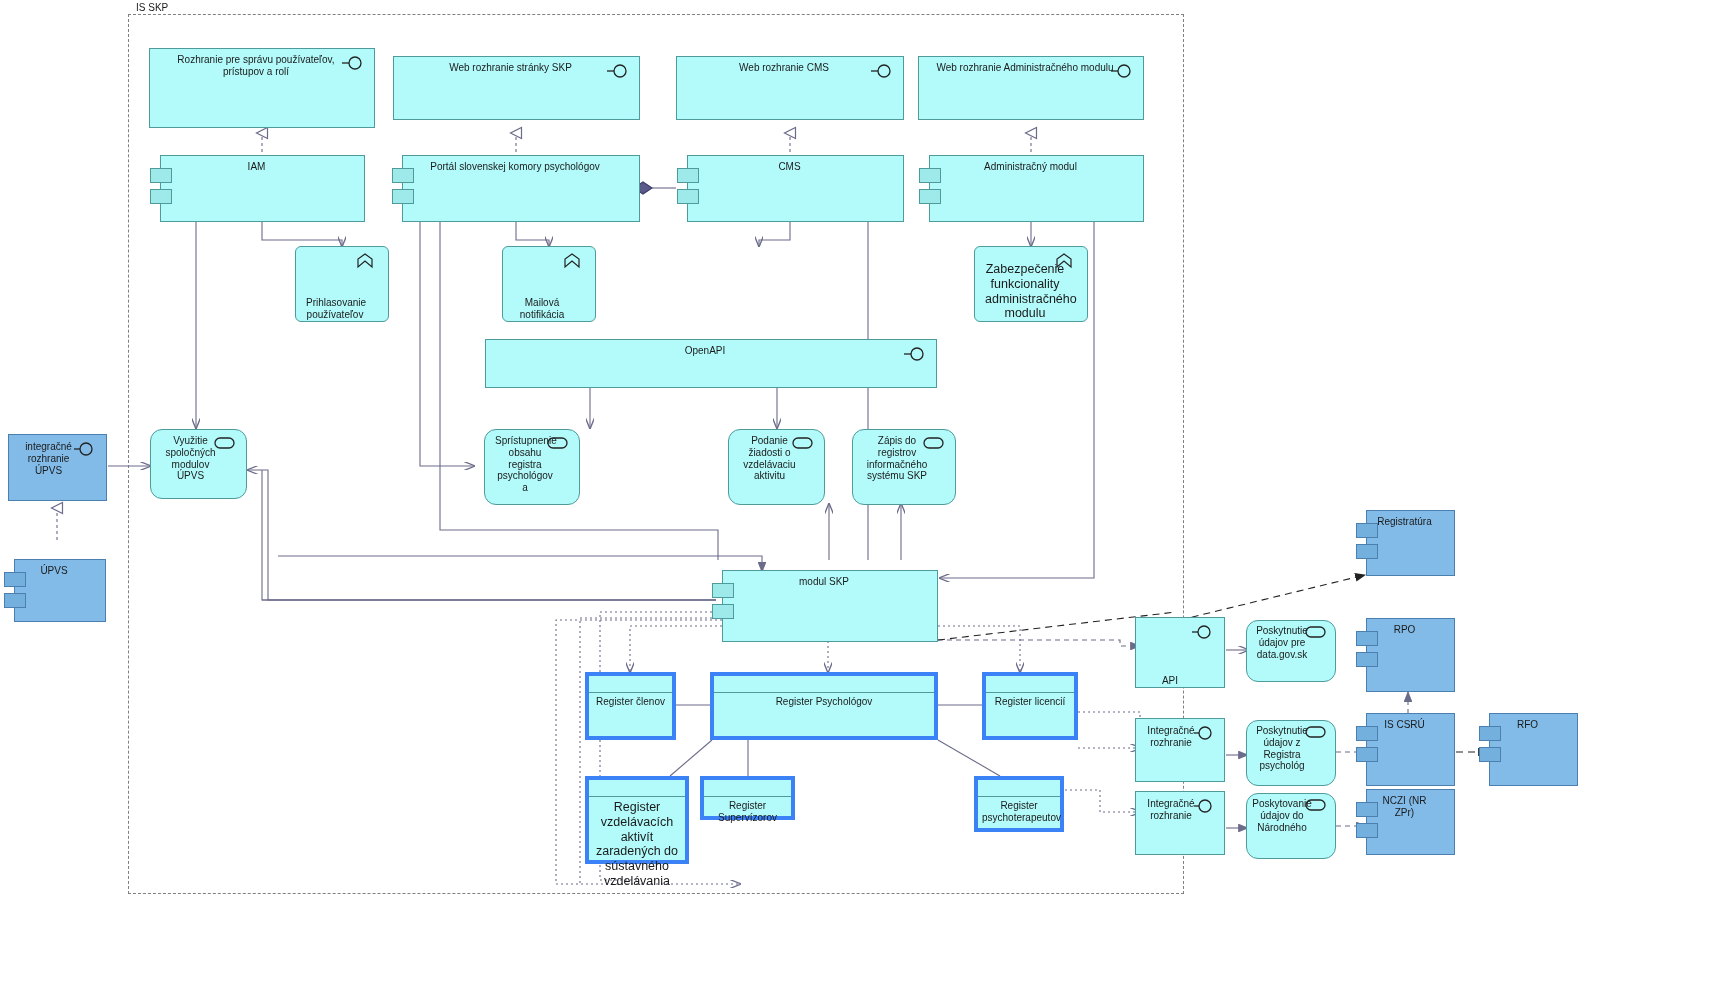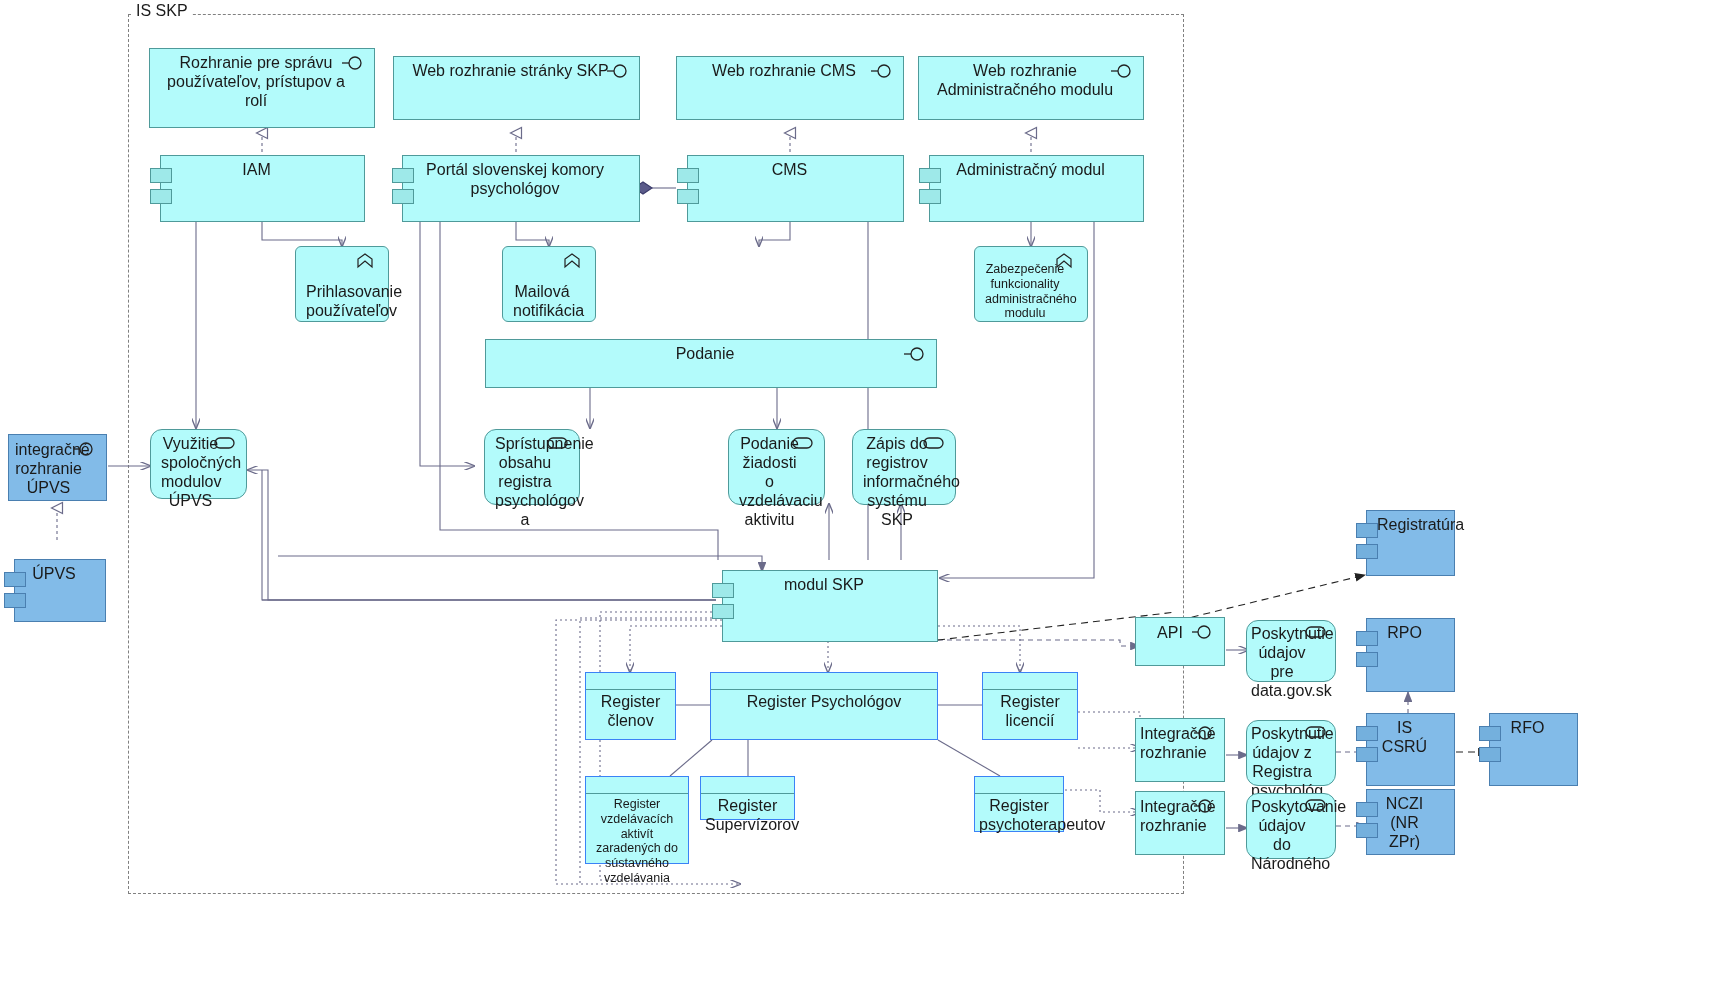--- a/index.html
+++ b/index.html
@@ -31,29 +31,29 @@
   .cyan>.tab{background:#9ee9e9;border:1px solid #4f9a9a;}
   .blue>.tab{background:#74b0dd;border:1px solid #4a7fb0;}
   .tab.t1{top:12px;}
   .tab.t2{top:33px;}
 
   
   .ico{position:absolute;right:6px;top:6px;width:26px;height:16px;}
   .ico svg{display:block;}
 
   
-  .dataobj{background:#b3fbfb;border:1px solid #3b82f6;position:absolute;box-sizing:border-box;}
+  .dataobj{background:#b3fbfb;border:4px solid #3b82f6;position:absolute;box-sizing:border-box;}
   .dataobj .band{height:17px;border-bottom:1px solid #4f9a9a;box-sizing:border-box;}
   .dataobj .dlbl{display:block;text-align:center;padding:3px 4px 0 4px;line-height:1.18;}
 
   
   .group{position:absolute;border:1px dashed #808080;box-sizing:border-box;}
   .group-label{position:absolute;font-size:13px;color:#1a1a1a;background:#fff;padding:0 3px;}
 
-  .fs13{font-size:16px;}
+  .fs13{font-size:10px;}
   .fs12{font-size:12.5px;}
 </style>
 </head>
 <body>
 
 <div id="canvas">
 
   <div class="group" style="left:128px;top:14px;width:1056px;height:880px;"></div>
   <div class="group-label fs13" style="left:133px;top:2px;">IS SKP</div>
 
@@ -237,21 +237,21 @@
   <div class="node cyan fn fs12" style="left:974px;top:246px;width:114px;height:76px;">
     <span class="lbl" style="padding-right:22px;">Zabezpečenie funkcionality administračného modulu</span>
     <span class="ico">
       <svg width="18" height="16">
           <path d="M2,14 L2,6 L9,1 L16,6 L16,14 L9,8 Z" fill="none" stroke="#222" stroke-width="1.2"></path>
         </svg>
     </span>
   </div>
 
   <div class="node cyan fs13" style="left:485px;top:339px;width:452px;height:49px;">
-    <span class="lbl">Podanie</span>
+    <span class="lbl">OpenAPI</span>
     <span class="ico">
       <svg width="26" height="16">
           <line x1="0" y1="8" x2="7" y2="8" stroke="#222" stroke-width="1.3"></line>
           <circle cx="13" cy="8" r="6" fill="none" stroke="#222" stroke-width="1.3"></circle>
         </svg>
     </span>
   </div>
 
   <div class="node cyan rounded fs13" style="left:150px;top:429px;width:97px;height:70px;">
     <span class="lbl" style="padding-right:26px;">Využitie spoločných modulov ÚPVS</span>
@@ -334,21 +334,21 @@
   <div class="dataobj fs13" style="left:700px;top:776px;width:95px;height:44px;">
     <div class="band"></div>
     <span class="dlbl">Register Supervízorov</span>
   </div>
 
   <div class="dataobj fs13" style="left:974px;top:776px;width:90px;height:56px;">
     <div class="band"></div>
     <span class="dlbl">Register psychoterapeutov</span>
   </div>
 
-  <div class="node cyan fs13" style="left:1135px;top:617px;width:90px;height:49px;">
+  <div class="node cyan fs13" style="left:1135px;top:617px;width:90px;height:71px;align-items:flex-end;">
     <span class="lbl" style="padding:6px 26px 0 6px;">API</span>
     <span class="ico">
       <svg width="24" height="16">
           <line x1="0" y1="8" x2="6" y2="8" stroke="#222" stroke-width="1.3"></line>
           <circle cx="12" cy="8" r="6" fill="none" stroke="#222" stroke-width="1.3"></circle>
         </svg>
     </span>
   </div>
 
   <div class="node cyan fs13" style="left:1135px;top:718px;width:90px;height:64px;">

